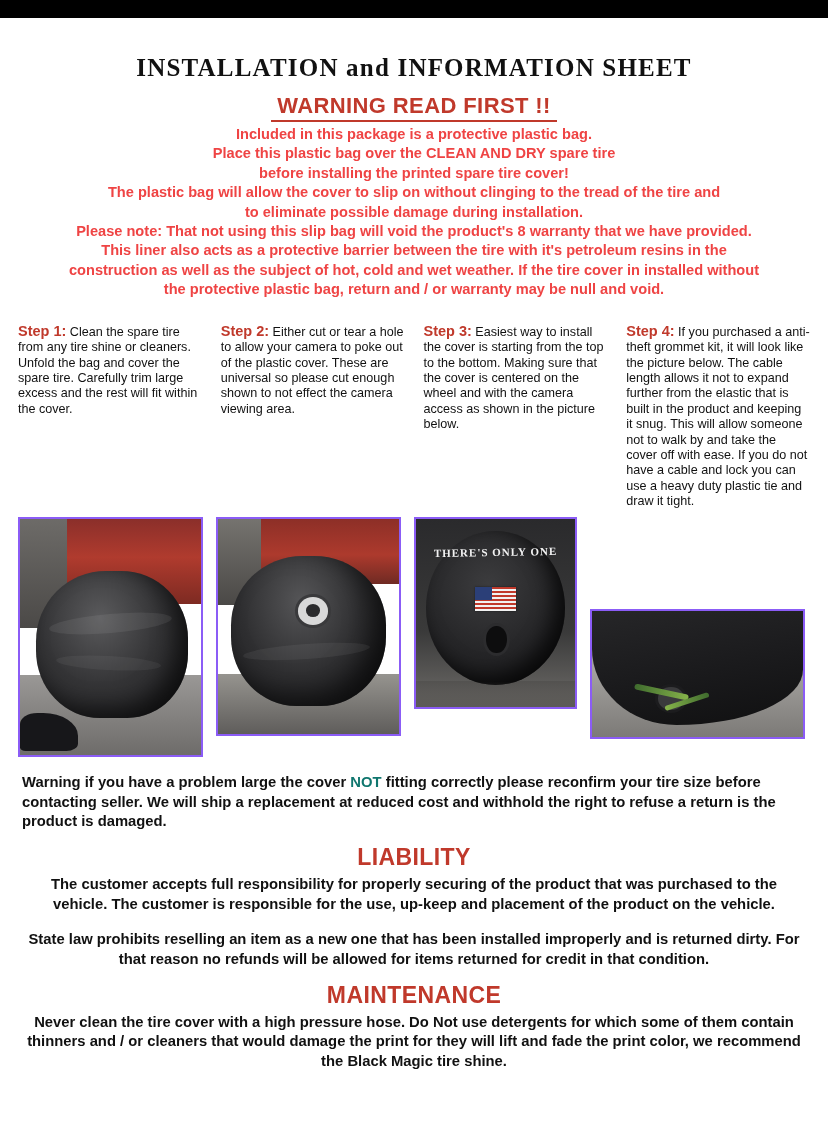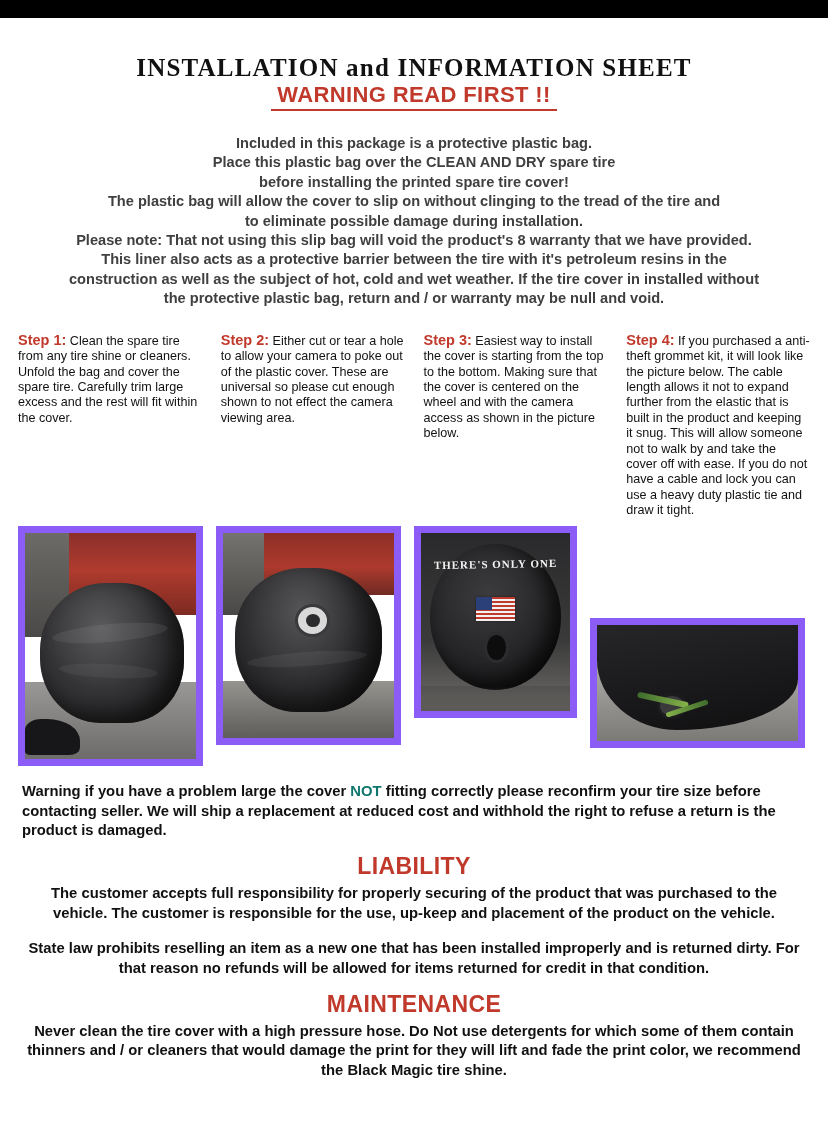--- a/index.html
+++ b/index.html
@@ -30,35 +30,36 @@
     letter-spacing: 1.2px;
     color: #111;
     margin-top: 36px;
     font-family: "Liberation Serif", serif;
   }
   .warning-head {
     text-align: center;
     font-size: 22px;
     font-weight: bold;
     color: #c0392b;
+    margin-top: 11px;
     letter-spacing: 0.4px;
     font-family: "Liberation Sans", sans-serif;
   }
   .warning-head span {
     border-bottom: 2px solid #c0392b;
     padding: 0 6px 1px 6px;
     display: inline-block;
   }
   .intro {
-    margin-top: 23px;
+    margin-top: 3px;
     text-align: center;
     font-size: 14.6px;
     font-weight: bold;
     line-height: 1.33;
-    color: #404040;
+    color: #ef4444;
     padding: 0 14px;
   }
   .intro p {
     margin: 0;
   }
   .steps {
     display: flex;
     margin-top: 23px;
     gap: 19px;
     padding: 0 10px;
@@ -77,21 +78,21 @@
   .photos {
     display: flex;
     gap: 13px;
     padding: 0 10px;
     margin-top: 8px;
     align-items: flex-start;
   }
   .photo {
     position: relative;
     overflow: hidden;
-    border: 7px solid #8b5cf6;
+    border: 2px solid #8b5cf6;
     box-sizing: border-box;
   }
   .ph1 { width: 185px; height: 240px; margin-top: 0; }
   .ph2 { width: 185px; height: 219px; margin-top: 0; }
   .ph3 { width: 163px; height: 192px; margin-top: 0; }
   .ph4 { width: 215px; height: 130px; margin-top: 92px; }
 
   
   .ph1 .sky   { position:absolute; left:0; top:0; width:100%; height:36%; background:linear-gradient(180deg,#8b2f2a 0%,#b03b2e 45%,#7d2a22 100%); }
   .ph1 .wall  { position:absolute; left:0; top:0; width:26%; height:46%; background:linear-gradient(180deg,#6d6b68,#4b4947); }

